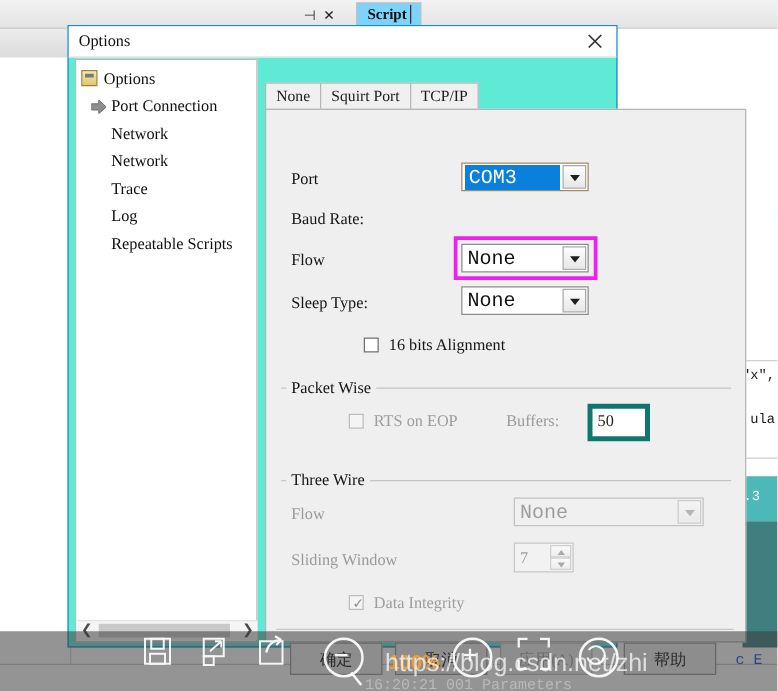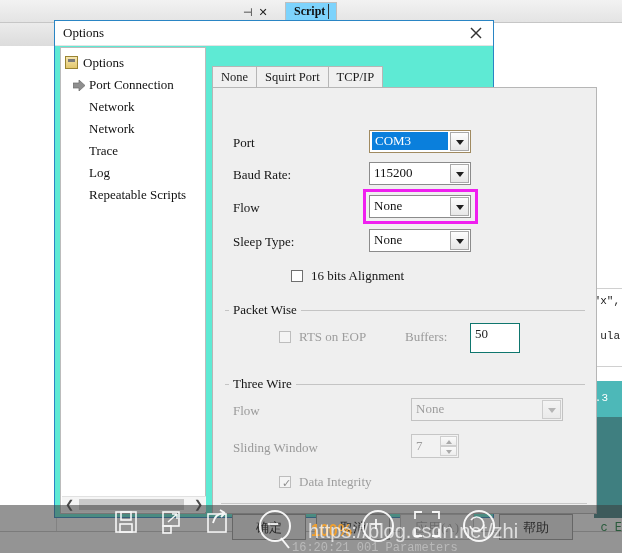--- a/index.html
+++ b/index.html
@@ -173,22 +173,22 @@
   }
   .fld-label.dim { color: #9a9a9a; }
 
   .combo {
     position: absolute; height: 23px;
     background: #ffffff; border: 1px solid #8b8b8b;
     box-sizing: border-box; cursor: pointer;
   }
   .combo .txt {
     position: absolute; left: 4px; top: 2px; right: 22px;
-    font-size: 13px; color: #101010; white-space: nowrap; overflow: hidden;
-    font-family: Liberation Serif, serif;
+    font-size: 16px; color: #101010; white-space: nowrap; overflow: hidden;
+    font-family: Liberation Mono, monospace;
   }
   .combo.sel { border-color: #a08a60; }
   .combo.sel .txt {
     left: 2px; top: 1px; padding: 1px 3px;
     background: #0a7fdc; color: #ffffff;
   }
   .combo .btn {
     position: absolute; right: 1px; top: 1px; width: 19px; bottom: 1px;
     background: linear-gradient(#fdfdfd, #e7e7e7);
     border: 1px solid #a9a9a9; box-sizing: border-box;
@@ -233,21 +233,21 @@
     position: absolute; left: 4px; top: -8px; padding: 0 4px;
     background: #efefef; font-size: 13px; color: #141414;
     font-family: "Liberation Serif", serif;
   }
   .group .gline {
     position: absolute; left: 0; top: 0; right: 0; height: 1px; background: #c4c4c4;
   }
 
   .txtbox {
     position: absolute; height: 23px; background: #ffffff;
-    border: 1px solid #0f766e; box-sizing: border-box;
+    border: 4px solid #0f766e; box-sizing: border-box;
   }
   .txtbox .v {
     position: absolute; left: 4px; top: 2px;
     font-size: 13px; color: #222; font-family: "Liberation Serif", serif;
   }
   .spin {
     position: absolute; height: 24px; background: #f2f2f2;
     border: 1px solid #c6c6c6; box-sizing: border-box;
   }
   .spin .v {
@@ -308,22 +308,22 @@
     font-size: 20px; color: rgba(255,255,255,0.72);
     font-family: "Liberation Sans", sans-serif; white-space: nowrap;
     pointer-events: none;
   }
   .ov-timestamp {
     position: absolute; left: 292px; bottom: -2px;
     font-family: "Liberation Mono", monospace; font-size: 12px;
     color: rgba(230,230,230,0.45); white-space: nowrap;
   }
   .rt-code {
-    position: absolute; right: 0; bottom: 18px;
-    font-family: "Liberation Mono", monospace; font-size: 12px; color: #15803d;
+    position: absolute; right: 12px; bottom: 18px;
+    font-family: "Liberation Mono", monospace; font-size: 12px; color: #1d4ed8;
     white-space: nowrap;
   }
 </style>
 </head>
 <body>
 
 <div id="root">
 
   <div class="bg-left-panelstrip">
     <div class="bg-leftgrad"></div>
@@ -423,26 +423,20 @@
 
       <div class="fld-label" style="left:20px; top:47px">Port</div>
       <div class="combo sel" style="left:156px; top:42px; width:102px">
         <span class="txt">COM3</span>
         <span class="btn">
             <span class="car"></span>
           </span>
       </div>
 
       <div class="fld-label" style="left:20px; top:79px">Baud Rate:</div>
-      <div class="combo" style="left:156px; top:74px; width:102px">
-        <span class="txt">115200</span>
-        <span class="btn">
-            <span class="car"></span>
-          </span>
-      </div>
 
       <div class="fld-label" style="left:20px; top:112px">Flow</div>
       <div class="combo" style="left:156px; top:107px; width:102px">
         <span class="txt">None</span>
         <span class="btn">
             <span class="car"></span>
           </span>
       </div>
       <div class="hlbox" style="left:150px; top:101px; width:115px; height:35px"></div>
 

